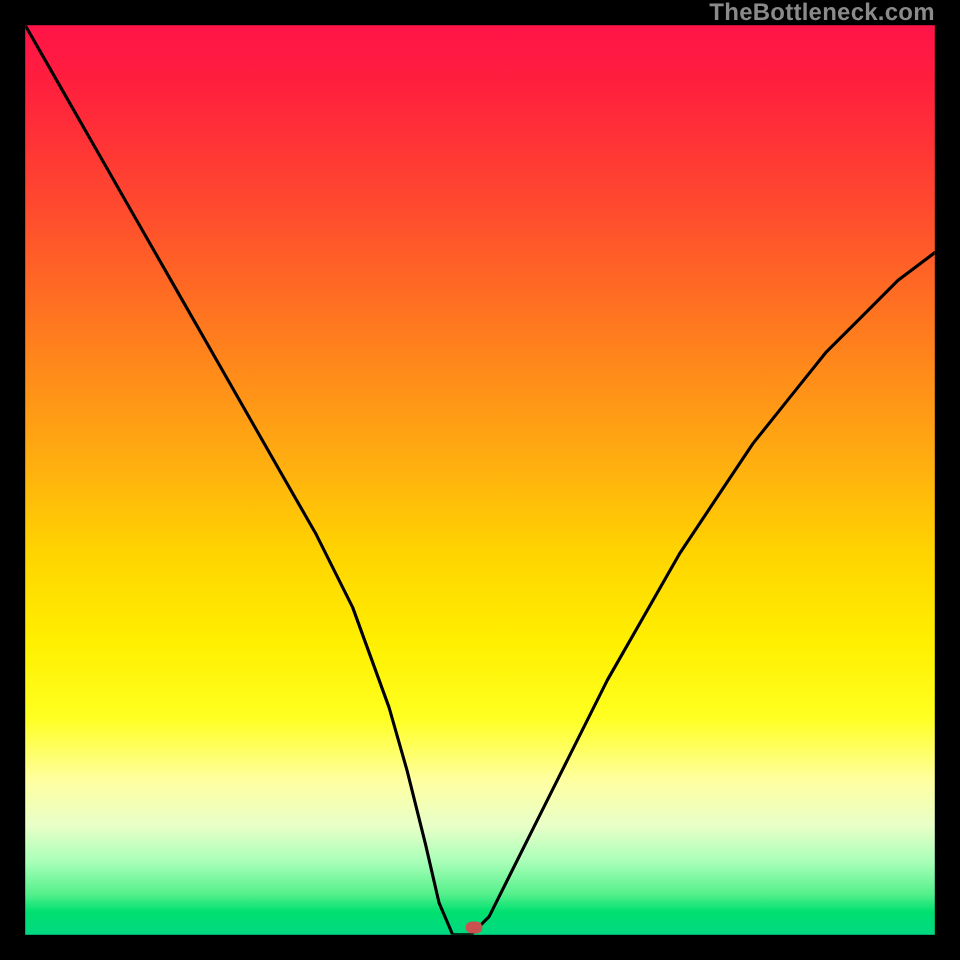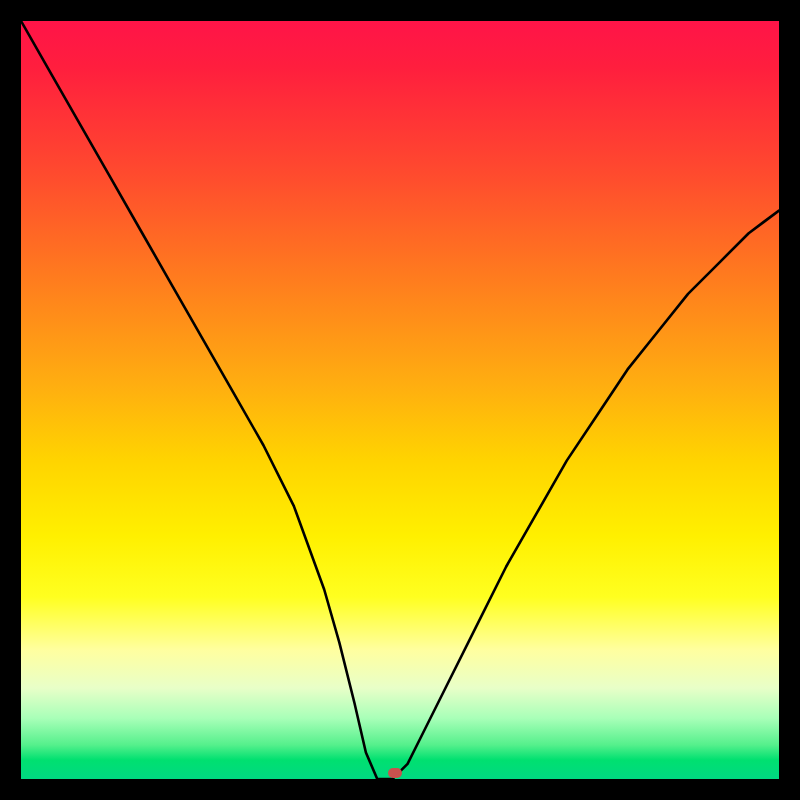--- a/index.html
+++ b/index.html
@@ -71,13 +71,14 @@
 <div class="chart-container">
 
   <div class="plot-area"></div>
 
   <svg class="curve-svg" viewBox="0 0 758 758" preserveAspectRatio="none">
     <path id="curve-path" fill="none" stroke="#000000" stroke-width="2.6" stroke-linejoin="round" stroke-linecap="round" d="M0.00 0.00 L30.32 53.06 L60.64 106.12 L90.96 159.18 L121.28 212.24 L151.60 265.30 L181.92 318.36 L212.24 371.42 L242.56 424.48 L272.88 485.12 L303.20 568.50 L318.36 621.56 L333.52 682.20 L344.89 731.47 L356.26 758.00 L371.42 758.00 L386.58 742.84 L401.74 712.52 L424.48 667.04 L454.80 606.40 L485.12 545.76 L515.44 492.70 L545.76 439.64 L576.08 394.16 L606.40 348.68 L636.72 310.78 L667.04 272.88 L697.36 242.56 L727.68 212.24 L758.00 189.50"></path>
   </svg>
 
   <div id="marker" class="marker" style="left: 394.694px; top: 772.936px; background: rgb(201, 82, 78);"></div>
 
+  <div class="watermark">TheBottleneck.com</div>
 </div>
 
 </body></html>

